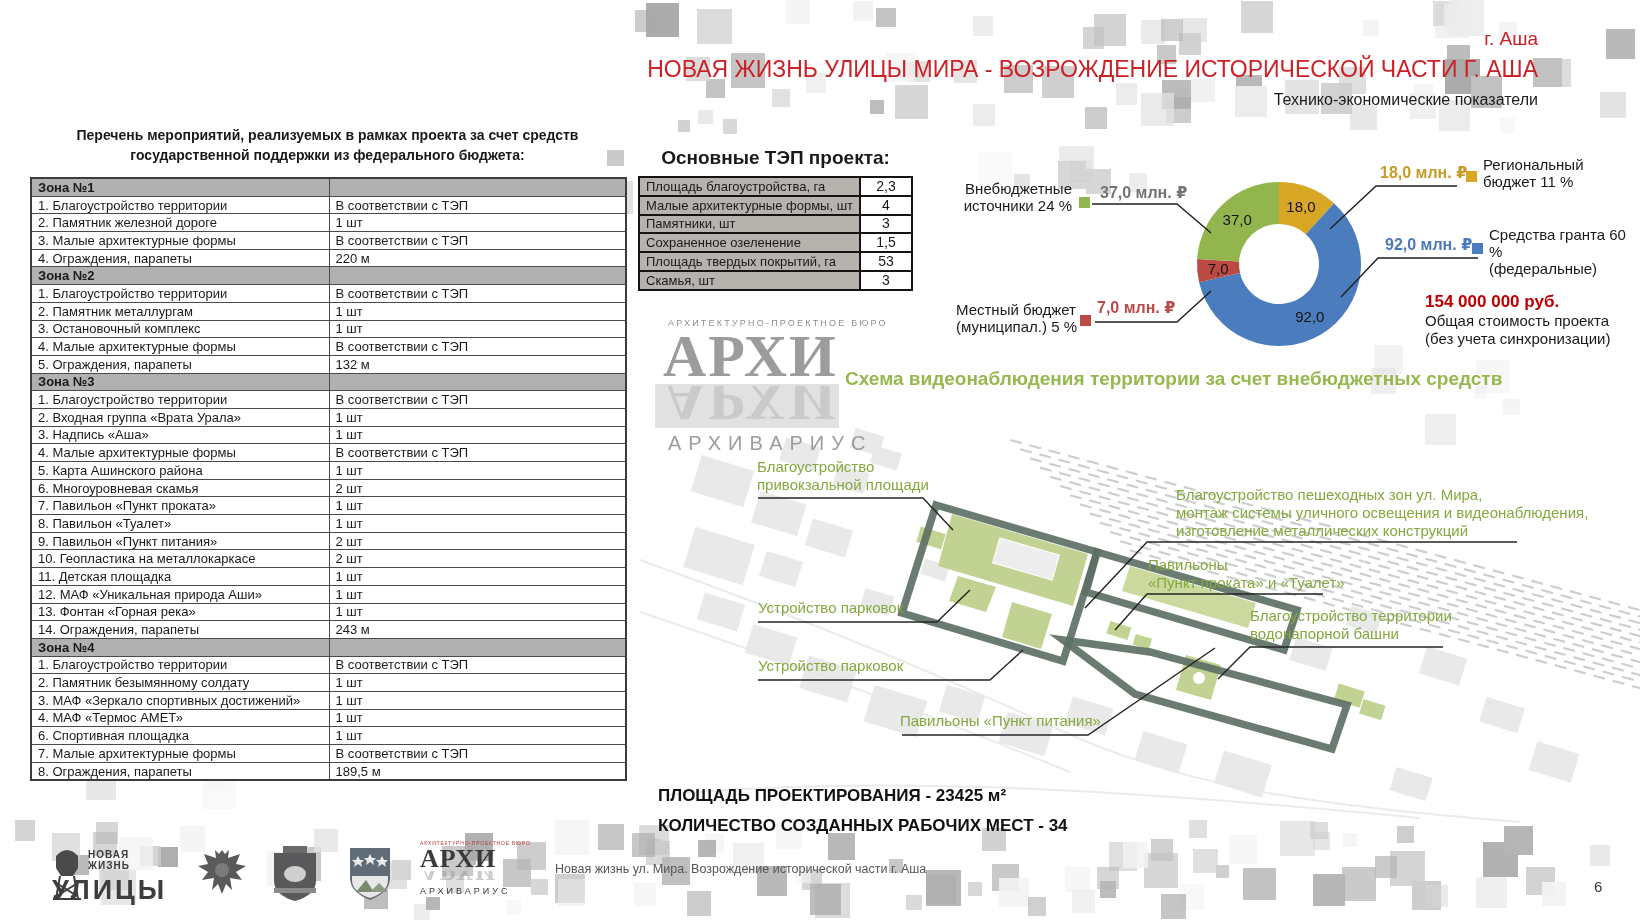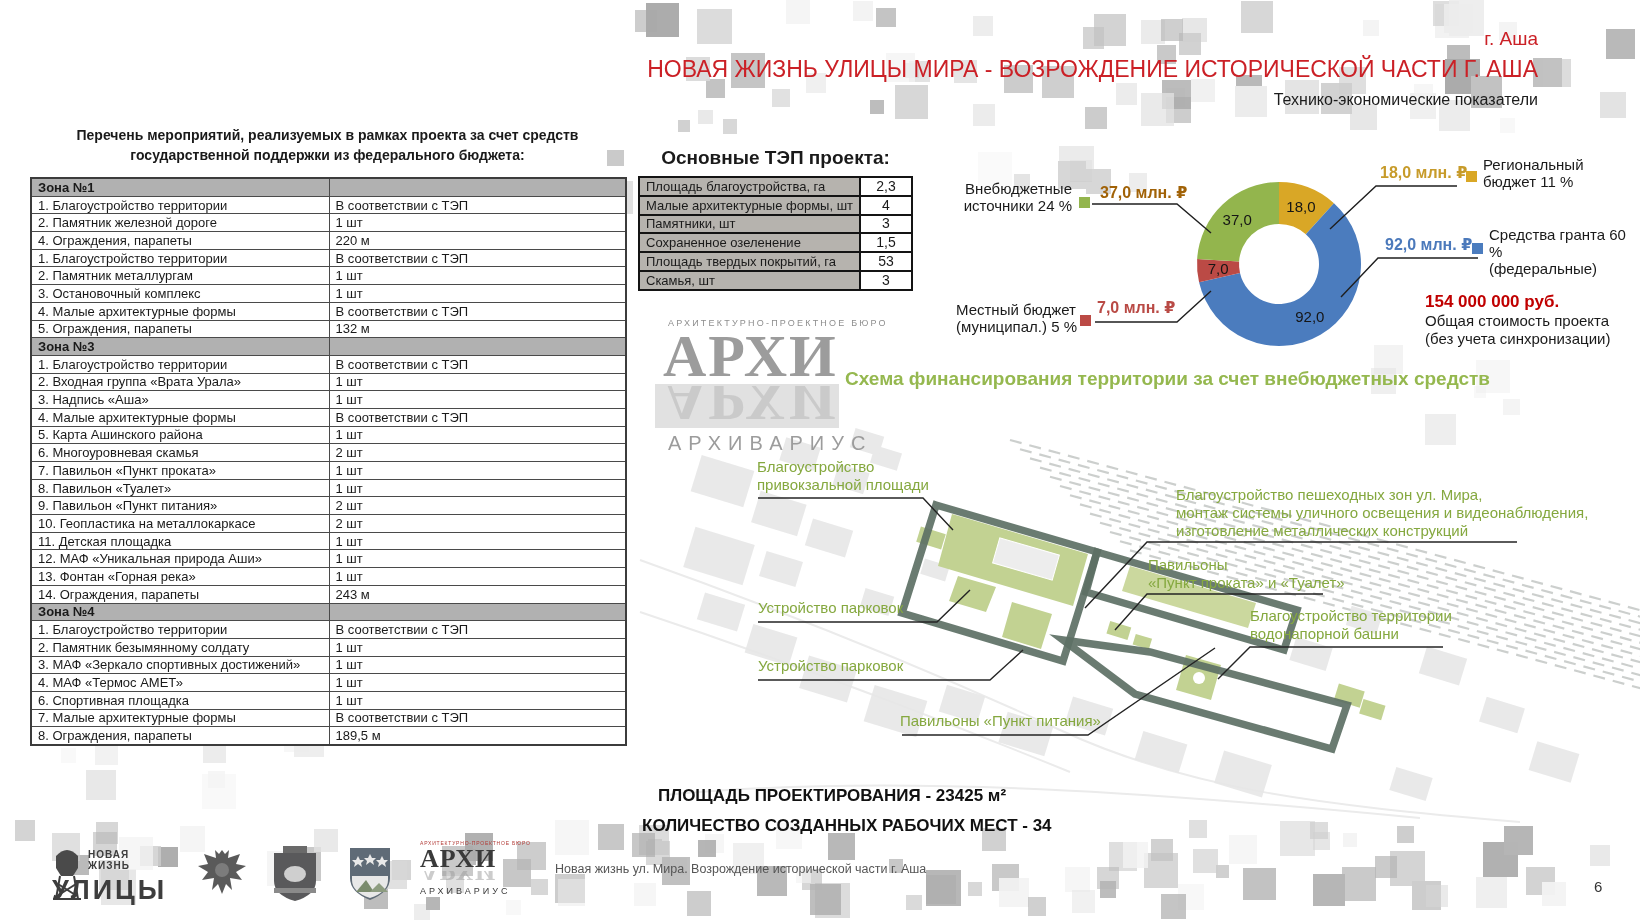--- a/index.html
+++ b/index.html
@@ -65,21 +65,21 @@
   .contour{fill:none;stroke:#ebebeb;stroke-width:2;}
   .bld{fill:#e7e7e7;opacity:.9;}
   .boundary{fill:none;stroke:var(--boundary);stroke-width:7.5;opacity:.92;}
   .patch{fill:var(--patch);}
   .callout{fill:none;stroke:#242424;stroke-width:1.4;}
   .ann{position:absolute;z-index:2;font-size:15px;line-height:18px;color:var(--ann-green);white-space:pre-line;}
   .a0{left:757px;top:458px;} .a1{left:1176px;top:486px;} .a2{left:1148px;top:556px;}
   .a3{left:758px;top:599px;} .a4{left:758px;top:657px;} .a5{left:1250px;top:607px;}
   .a6{left:900px;top:712px;}
   .metric{font-size:17px;font-weight:bold;color:#111;white-space:nowrap;}
-  .metric1{left:658px;top:786px;} .metric2{left:642px;top:816px;}
+  .metric1{left:658px;top:786px;} .metric2{left:658px;top:816px;}
 
   #overlay{position:absolute;left:0;top:0;z-index:3;pointer-events:none;}
   .donut-label{font-size:15px;fill:#151515;}
 
   
   .f-mira{left:52px;top:842px;width:130px;height:64px;}
   .f-mira-top{position:absolute;left:36px;top:7px;font-size:10px;font-weight:bold;line-height:11px;color:#3d3d3d;letter-spacing:1px;}
   .f-mira-word{position:absolute;left:0;top:33px;font-size:27px;font-weight:bold;letter-spacing:3px;color:#3d3d3d;}
   .f-emblem{position:absolute;z-index:2;}
   .f-archi{left:420px;top:840px;width:110px;}
@@ -300,22 +300,30 @@
         </tr>
         <tr>
           <td>1. Благоустройство территории</td>
           <td>В соответствии с ТЭП</td>
         </tr>
         <tr>
           <td>2. Памятник железной дороге</td>
           <td>1 шт</td>
         </tr>
         <tr>
+          <td>3. Малые архитектурные формы</td>
+          <td>В соответствии с ТЭП</td>
+        </tr>
+        <tr>
           <td>4. Ограждения, парапеты</td>
           <td>220 м</td>
+        </tr>
+        <tr class="zone-row">
+          <td>Зона №2</td>
+          <td></td>
         </tr>
         <tr>
           <td>1. Благоустройство территории</td>
           <td>В соответствии с ТЭП</td>
         </tr>
         <tr>
           <td>2. Памятник металлургам</td>
           <td>1 шт</td>
         </tr>
         <tr>
@@ -468,37 +476,37 @@
     <span>(муниципал.) 5 %</span>
   </div>
   <div class="lg lg-r1">
     <span>Региональный</span><br>
     <span>бюджет 11 %</span>
   </div>
   <div class="lg lg-r2">
     <span>Средства гранта 60 %</span><br>
     <span>(федеральные)</span>
   </div>
-  <div class="amt" id="amt-s3" style="color: #a16207;">37,0 млн. ₽</div>
+  <div class="amt" id="amt-s3" style="color: #737373;">37,0 млн. ₽</div>
   <div class="amt" id="amt-s2" style="color: rgb(185, 74, 69);">7,0 млн. ₽</div>
   <div class="amt" id="amt-s0" style="color: rgb(199, 155, 42);">18,0 млн. ₽</div>
   <div class="amt" id="amt-s1" style="color: rgb(75, 121, 187);">92,0 млн. ₽</div>
   <div class="layer total-block">
     <div class="total-label">154 000 000 руб.</div>
     <div>Общая стоимость проекта</div>
     <div>(без учета синхронизации)</div>
   </div>
 
   <div class="layer wm-bureau">АРХИТЕКТУРНО-ПРОЕКТНОЕ БЮРО</div>
   <div class="wm-band layer"></div>
   <div class="layer wm-word">АРХИ</div>
   <div class="layer wm-reflect">АРХИ</div>
   <div class="layer wm-name">АРХИВАРИУС</div>
 
-  <div class="layer scheme-title">Схема финансирования территории за счет внебюджетных средств</div>
+  <div class="layer scheme-title">Схема видеонаблюдения территории за счет внебюджетных средств</div>
 
   <svg id="map" width="1010" height="428" viewBox="630 395 1010 428">
     <path class="contour" d="M640 560 C780 610 930 670 1060 730 S1320 805 1520 822"></path>
     <path class="contour" d="M640 612 C790 662 930 715 1070 772"></path>
     <path class="contour" d="M665 795 C900 772 1180 795 1420 818"></path>
     <g id="rails">
         <line x1="1010" y1="440" x2="1680" y2="620.9" stroke="#9aa09d" stroke-width="2.2" stroke-dasharray="12 8" opacity="0.5"></line>
         <line x1="1020" y1="449.2" x2="1680" y2="627.4" stroke="#9aa09d" stroke-width="2.2" stroke-dasharray="12 8" opacity="0.5"></line>
         <line x1="1030" y1="458.4" x2="1680" y2="633.9" stroke="#9aa09d" stroke-width="2.2" stroke-dasharray="12 8" opacity="0.5"></line>
         <line x1="1040" y1="467.6" x2="1680" y2="640.4000000000001" stroke="#9aa09d" stroke-width="2.2" stroke-dasharray="12 8" opacity="0.5"></line>

